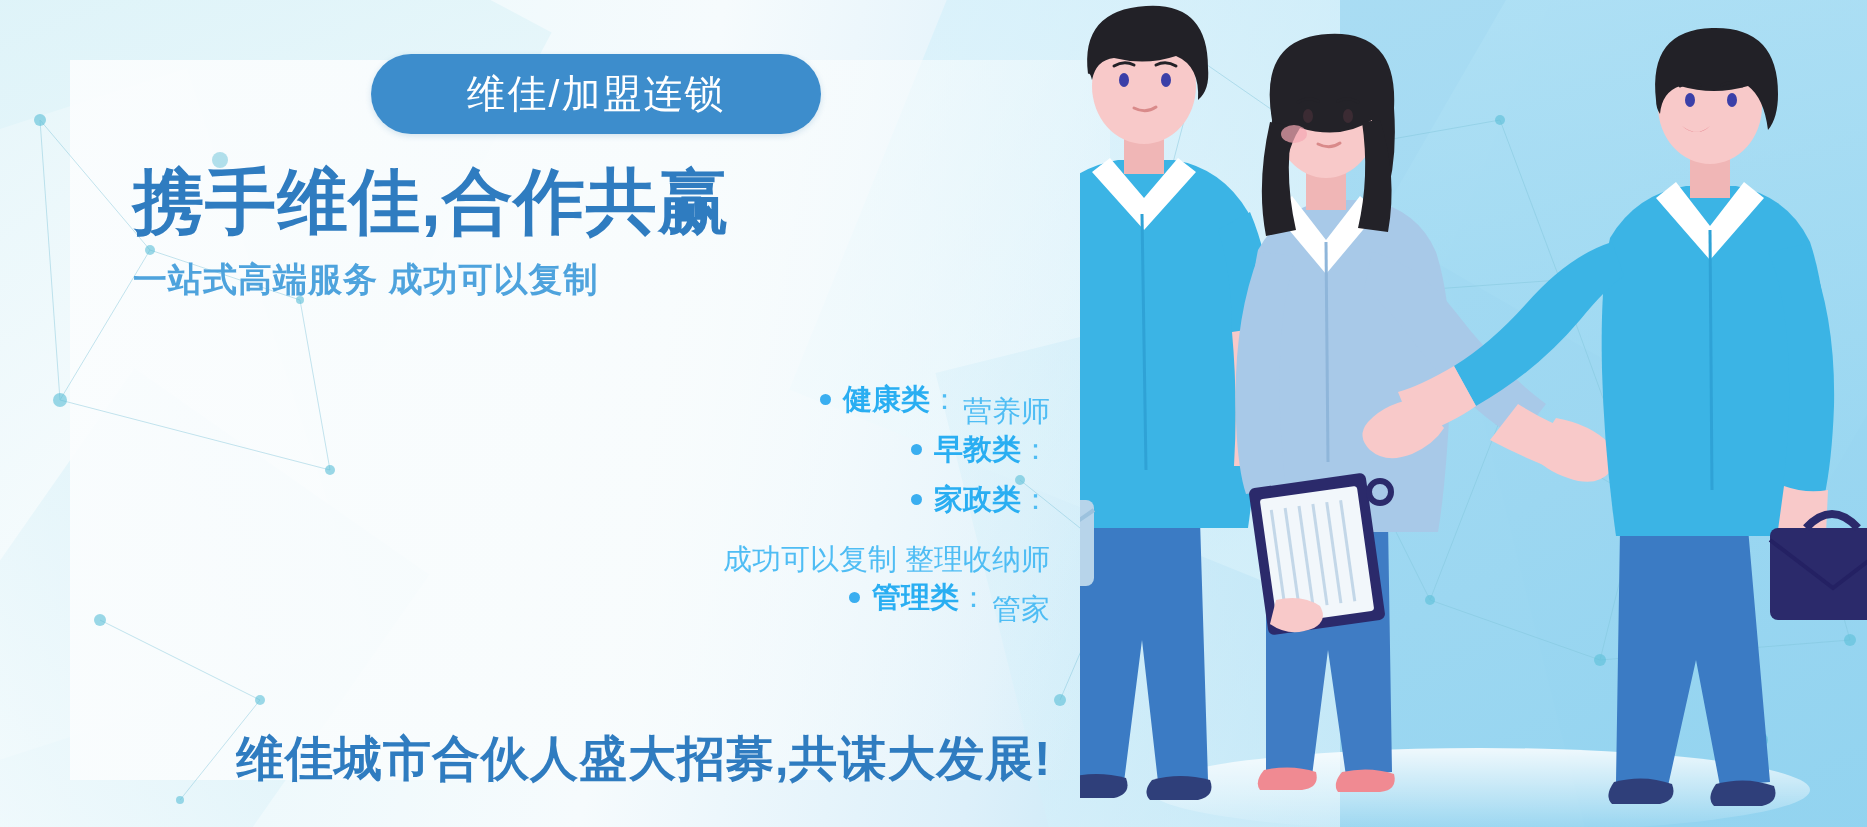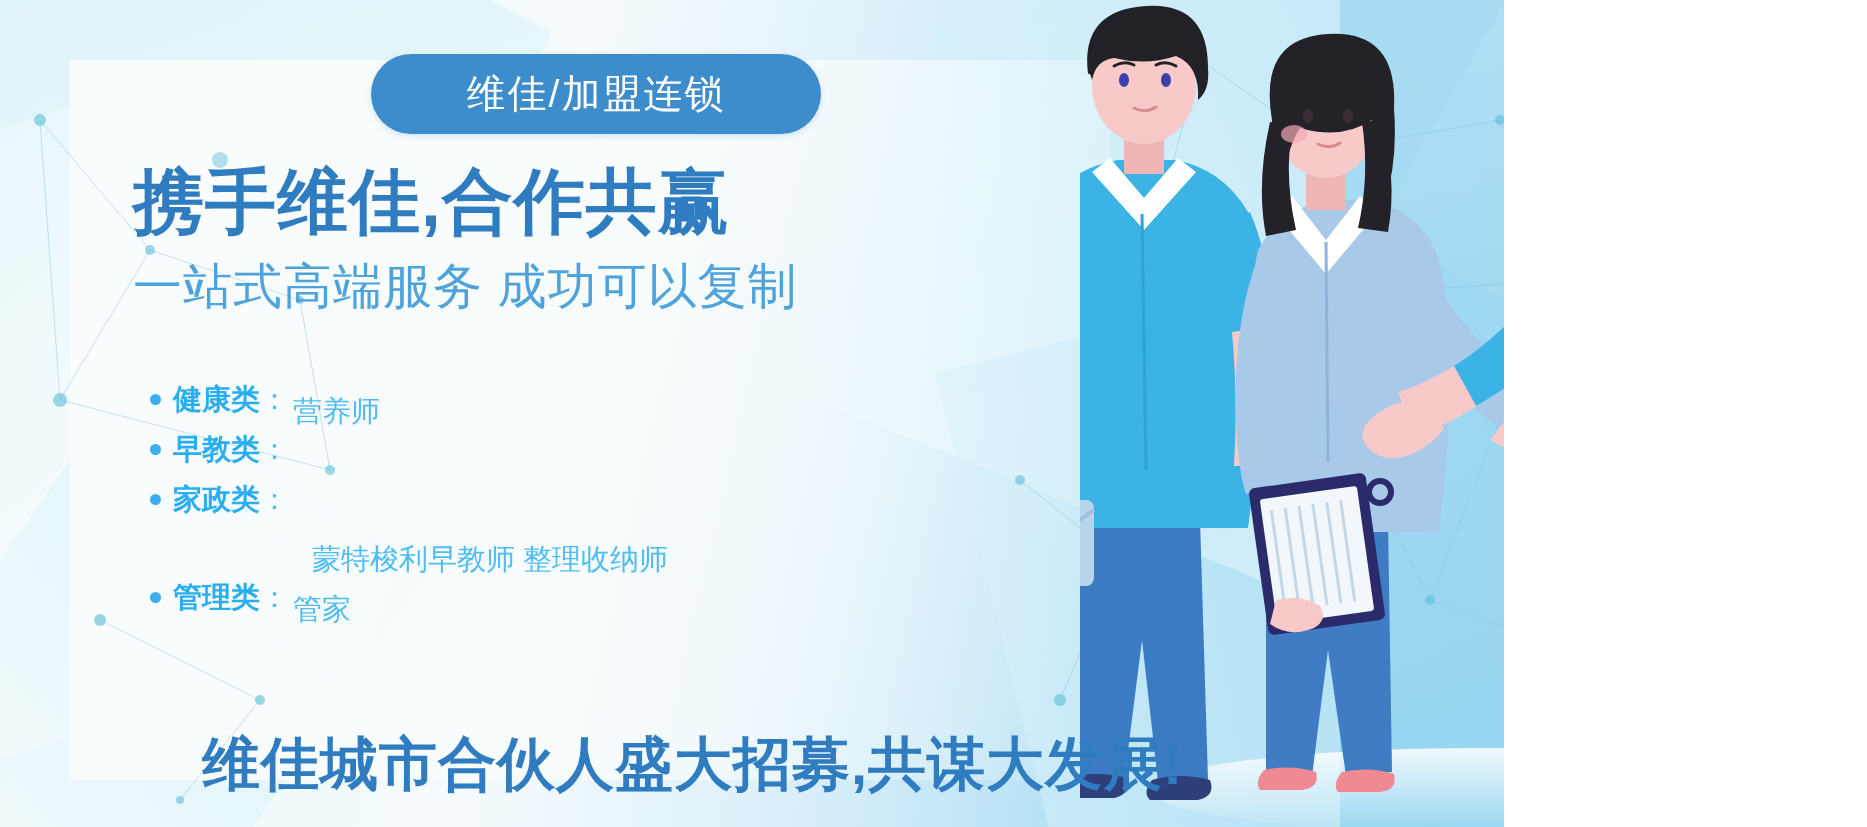--- a/index.html
+++ b/index.html
@@ -1,20 +1,20 @@
 <!DOCTYPE html>
 <html><head>
 <meta charset="utf-8">
 <style>
   html,body{margin:0;padding:0;background:#fff;}
   body{font-family:"Liberation Sans","DejaVu Sans",sans-serif;}
 
   #banner{
     position:relative;
-    width:1504px;height:827px;
+    width:1867px;height:827px;
     overflow:hidden;
     background:linear-gradient(100deg,#e9f6fb 0%,#eef9fc 18%,#f6fbfd 36%,#ddf0fa 55%,#b9e2f5 72%,#9bd6f1 86%,#8ed2f0 100%);
   }
 
   
   .bg-layer{position:absolute;inset:0;}
   .poly{position:absolute;}
 
   .p-lt1{left:-60px;top:-120px;width:520px;height:520px;
     background:linear-gradient(135deg,#d7f1f7,#eff9fc);
@@ -59,26 +59,26 @@
     font-weight:400;white-space:nowrap;
   }
 
   .h1{
     position:absolute;left:133px;top:166px;
     font-size:71px;font-weight:bold;color:#2f7cc0;
     letter-spacing:1px;white-space:nowrap;line-height:1;text-align:right;
   }
   .h2{
     position:absolute;left:133px;top:262px;
-    font-size:49px;font-weight:400;color:#4ea3dd;
+    font-size:34px;font-weight:700;color:#4ea3dd;
     letter-spacing:1px;white-space:nowrap;line-height:1;
   }
 
   .bullets{position:absolute;left:150px;top:378px;width:900px;}
-  .brow{display:flex;align-items:flex-start;margin-bottom:8px;height:42px;}
+  .brow{display:flex;align-items:flex-start;margin-bottom:8px;height:42px;justify-content:flex-end;}
   .bdot{
     width:11px;height:11px;border-radius:50%;
     background:#3aaef0;margin-top:16px;margin-right:12px;flex:0 0 auto;
   }
   .bcat{
     color:#29aef2;font-weight:bold;font-size:29px;
     white-space:nowrap;line-height:42px;
   }
   .bsep{color:#4fbdf4;font-size:29px;line-height:42px;}
   .bval{
@@ -89,22 +89,22 @@
   .brow.cont .bdot{visibility:hidden;}
   .cont-pad{width:135px;flex:0 0 auto;}
 
   .services{
     position:absolute;left:130px;top:655px;
     font-size:47px;color:#3f9ed6;letter-spacing:1px;
     white-space:nowrap;line-height:1;
   }
 
   .cta{
-    position:absolute;left:202px;top:735px;
-    font-size:58px;font-weight:bold;color:#2f7cc0;
+    position:absolute;left:236px;top:735px;
+    font-size:48px;font-weight:bold;color:#2f7cc0;
     letter-spacing:1px;white-space:nowrap;line-height:1;
   }
 
   
   .illus{position:absolute;left:1080px;top:0;width:787px;height:827px;}
   .illus svg{display:block;}
 </style>
 </head>
 <body>
 
@@ -333,21 +333,21 @@
       </div>
 
       <div class="brow">
         <span class="bdot"></span>
         <span class="bcat">家政类</span>
         <span class="bsep">：</span>
       </div>
       <div class="brow cont">
         <span class="bdot"></span>
         <span class="cont-pad"></span>
-        <span class="bval">蒙特梭利早教师 整理收纳师</span>
+        <span class="bval">成功可以复制 整理收纳师</span>
       </div>
 
       <div class="brow">
         <span class="bdot"></span>
         <span class="bcat">管理类</span>
         <span class="bsep">：</span>
         <span class="bval">管家</span>
       </div>
 
     </div>

